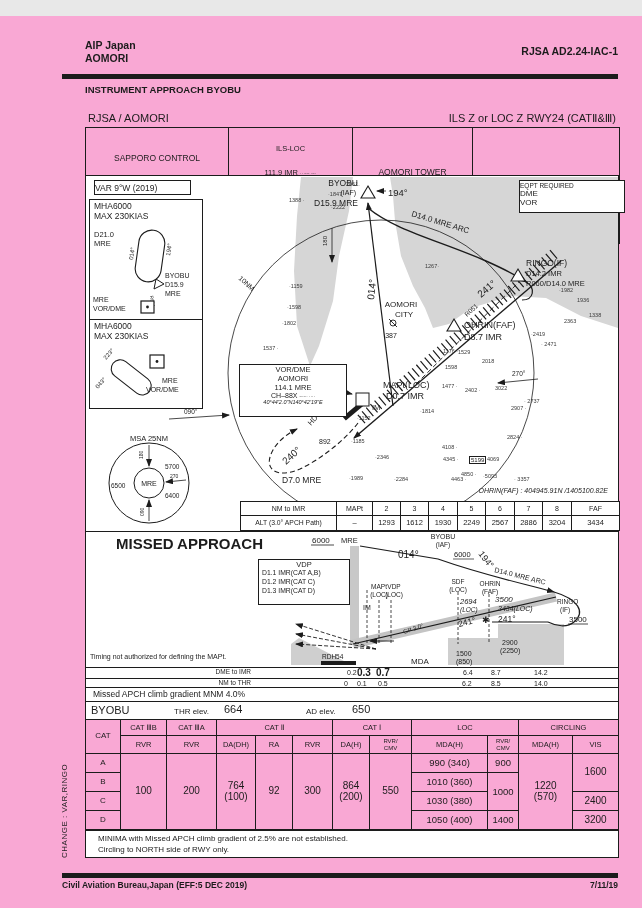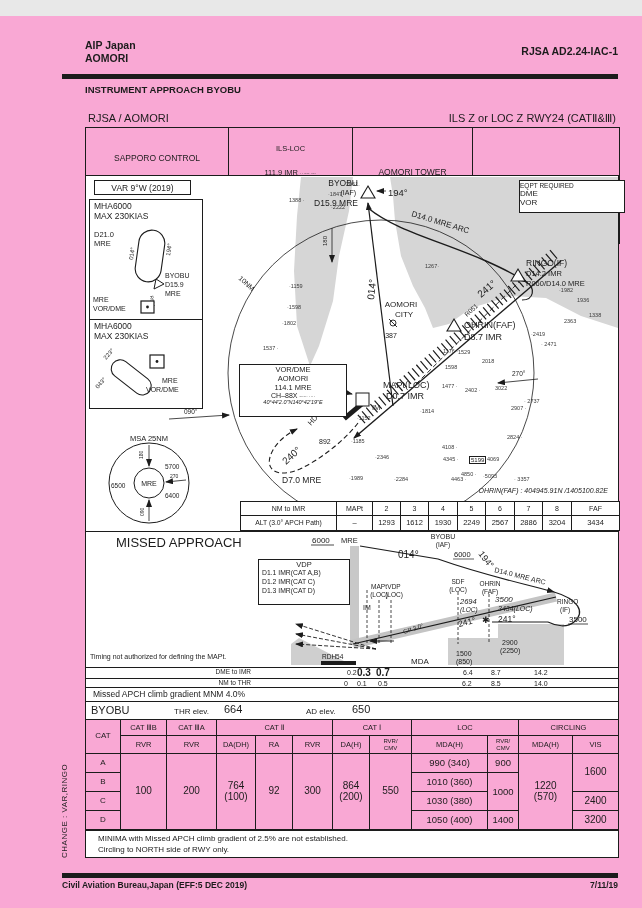--- a/index.html
+++ b/index.html
@@ -190,21 +190,21 @@
         <span class="spot" style="left: 356px; top: 268px;">4108 ·</span>
         <span class="spot" style="left: 357px; top: 280px;">4345 ·</span>
         <span class="spot" style="left: 401px; top: 280px;">4069</span>
         <span class="spot" style="left: 375px; top: 295px;">4850 ·</span>
         <span class="spot" style="left: 397px; top: 297px;">·5093</span>
         <span class="spot" style="left: 365px; top: 300px;">4463 ·</span>
         <span class="spot" style="left: 428px; top: 300px;">· 3357</span>
         <span class="spot boxed" style="left: 383px; top: 280px;">5199</span>
       </div>
 
-    <div class="sec" style="left:8px;top:4px;width:97px;height:15px;text-align:center;font-size:8.5px;line-height:14px">VAR 9°W (2019)</div>
+    <div class="sec" style="left:8px;top:4px;width:97px;height:15px;text-align:left;font-size:8.5px;line-height:14px">VAR 9°W (2019)</div>
 
     <div class="sec" style="left:3px;top:23px;width:114px;height:121px">
       <span class="bl" style="left:4px;top:2px;font-size:8.5px">MHA6000</span>
       <span class="bl" style="left:4px;top:12px;font-size:8.5px">MAX 230KIAS</span>
       <svg class="abs" style="left:0;top:22px" width="112" height="97">
         <g transform="rotate(8 60 34)">
           <rect x="47" y="8" width="26" height="52" rx="13" fill="none" stroke="#1c1c1c" stroke-width="1.1"></rect>
         </g>
         <text x="43" y="38" font-size="6" transform="rotate(-82 43 38)">014°</text>
         <text x="80" y="34" font-size="6" transform="rotate(-82 80 34)">194°</text>
@@ -290,21 +290,21 @@
             <td>2567</td>
             <td>2886</td>
             <td>3204</td>
             <td>3434</td>
       </tr>
     </tbody>
       </table>
   </div>
 
   <div class="sec" style="left:85px;top:515px;width:534px;height:137px">
-    <div class="bl b" style="left:30px;top:4px;font-size:13px;font-weight:normal">MISSED APPROACH</div>
+    <div class="bl b" style="left:30px;top:4px;font-size:15px;font-weight:bold">MISSED APPROACH</div>
     <div class="bl" style="left:4px;top:121px;font-size:7px">Timing not authorized for defining the MAPt.</div>
 
     <div class="sec" style="left:172px;top:27px;width:92px;height:46px;z-index:3">
       <div style="text-align:center;font-size:7.5px">VDP</div>
       <div>
 
       <div class="vdpline">D1.1 IMR(CAT A,B)</div>
           <div class="vdpline">D1.2 IMR(CAT C)</div>
           <div class="vdpline">D1.3 IMR(CAT D)</div>
         </div>

